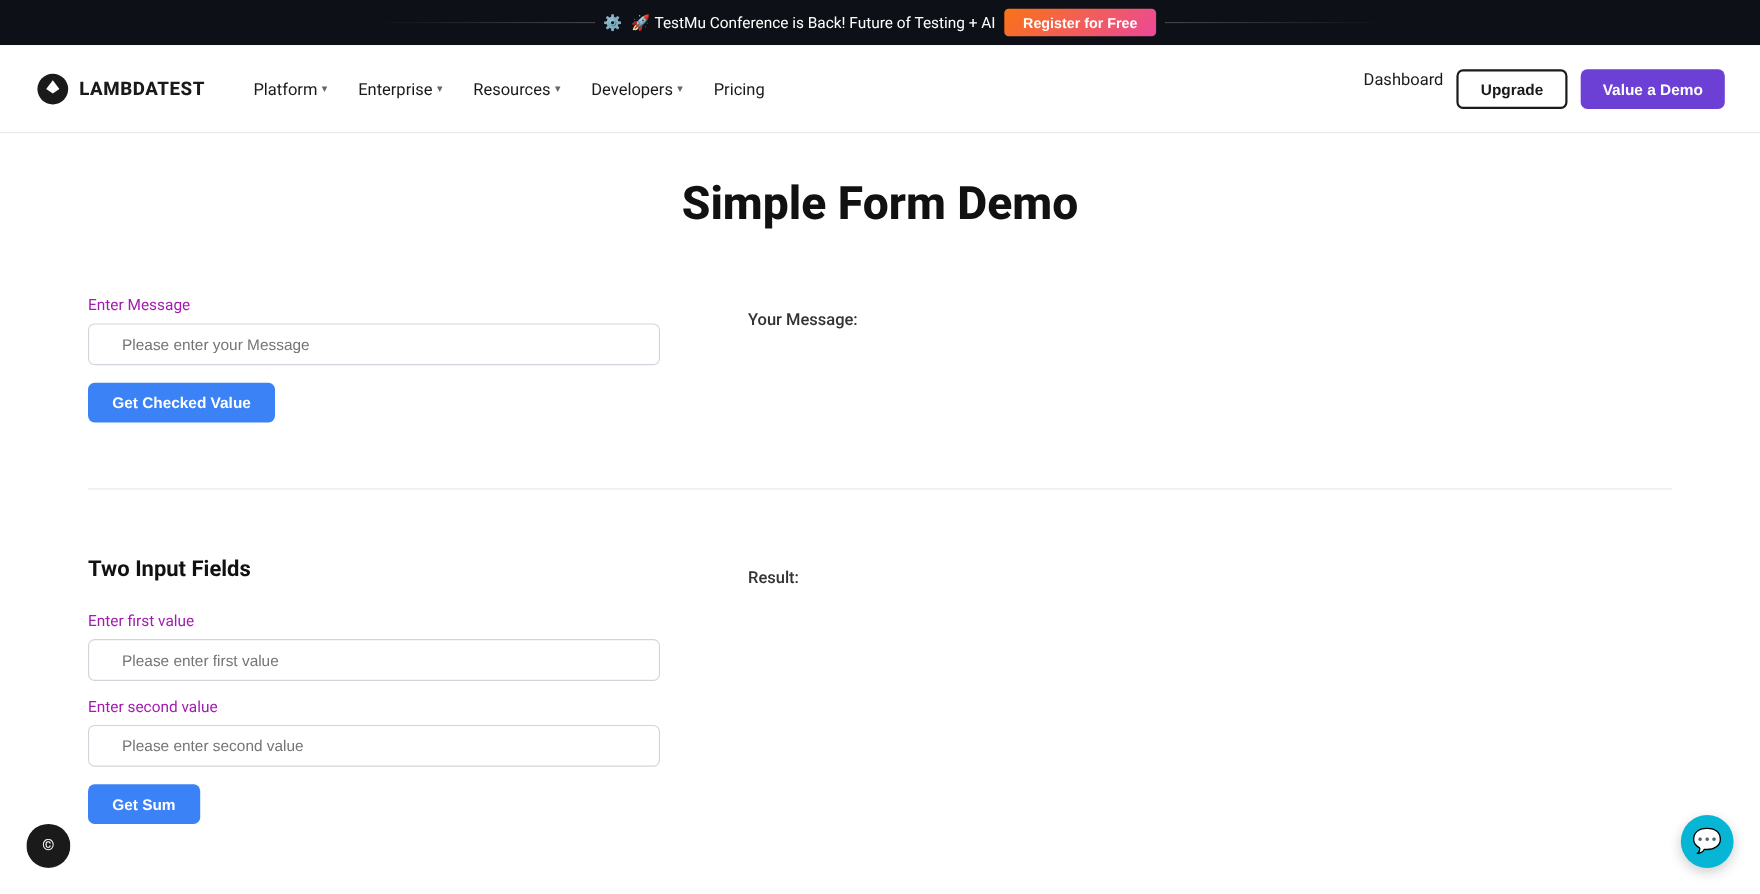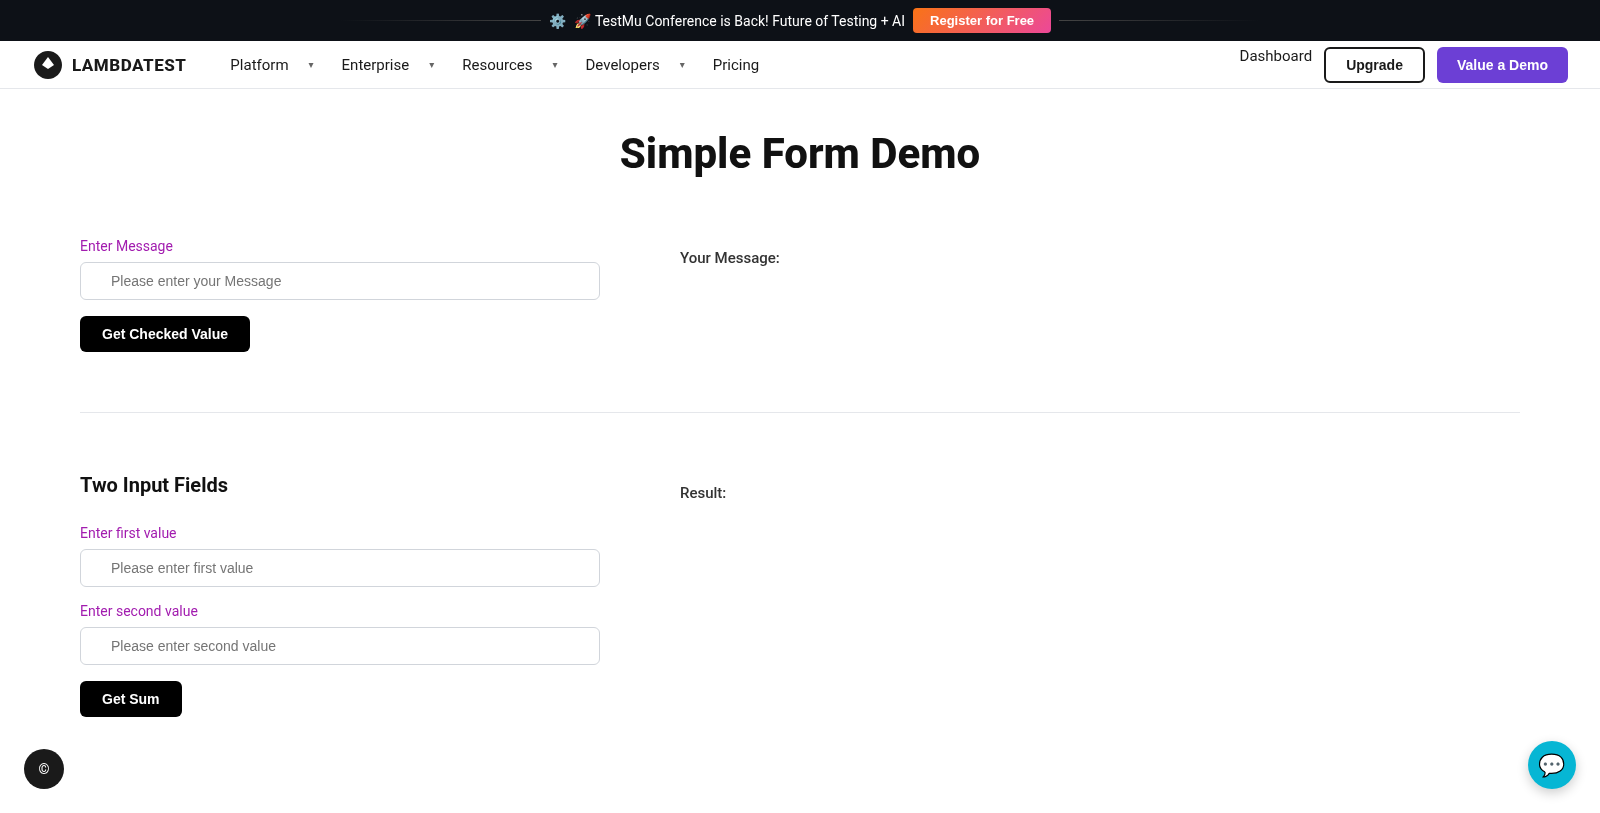--- a/index.html
+++ b/index.html
@@ -27,21 +27,21 @@
       font-size: 13px;
       font-weight: 600;
       cursor: pointer;
     }
 
     
     .navbar {
       display: flex;
       align-items: center;
       padding: 0 32px;
-      height: 48px;
+      height: 80px;
       border-bottom: 1px solid #e5e7eb;
       background: #fff;
     }
     .logo-area {
       display: flex;
       align-items: center;
       gap: 8px;
       margin-right: 32px;
       text-decoration: none;
       color: #1a1a1a;
@@ -58,21 +58,21 @@
     }
     .nav-links {
       display: flex;
       align-items: center;
       gap: 4px;
       flex: 1;
     }
     .nav-item {
       display: flex;
       align-items: center;
-      gap: 20px;
+      gap: 4px;
       padding: 8px 12px;
       font-size: 15px;
       color: #1a1a1a;
       cursor: pointer;
       border-radius: 4px;
       white-space: nowrap;
     }
     .nav-item .chevron {
       font-size: 10px;
       color: #666;
@@ -152,21 +152,21 @@
       width: 100%;
       padding: 10px 30px;
       border: 1px solid #d1d5db;
       border-radius: 6px;
       font-size: 14px;
       color: #ef4444;
       outline: none;
       margin-bottom: 16px;
     }
     .teal-btn {
-      background: #000000;
+      background: #3b82f6;
       color: #fff;
       border: none;
       padding: 10px 22px;
       font-size: 14px;
       font-weight: 600;
       border-radius: 6px;
       cursor: pointer;
     }
     .result-label {
       font-size: 15px;

